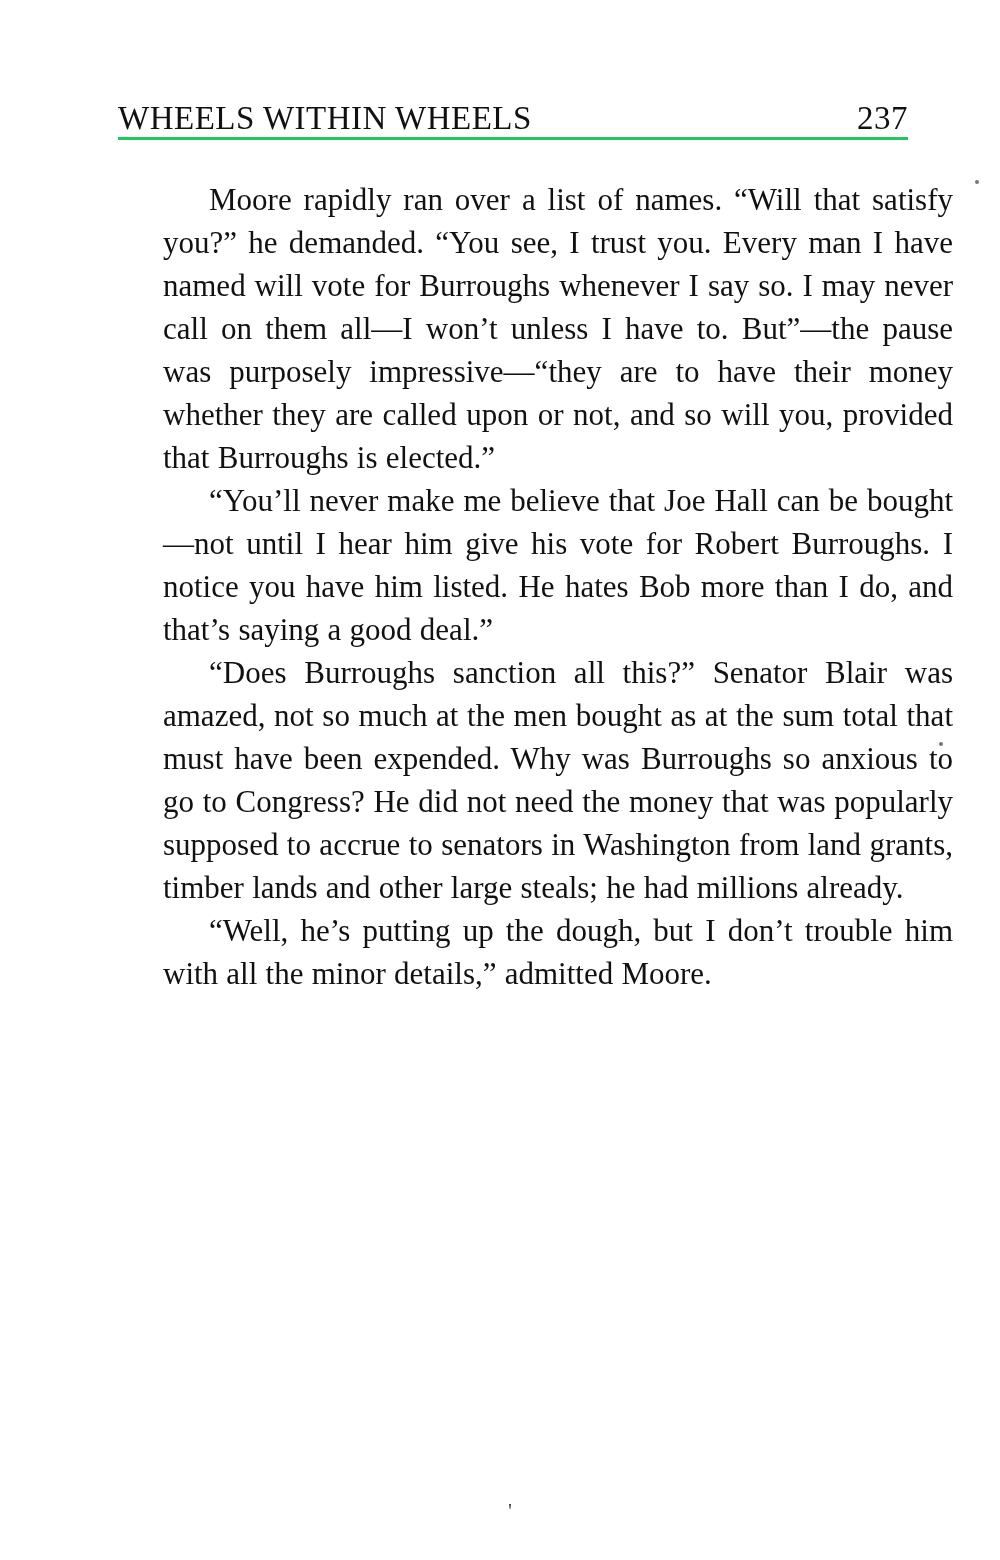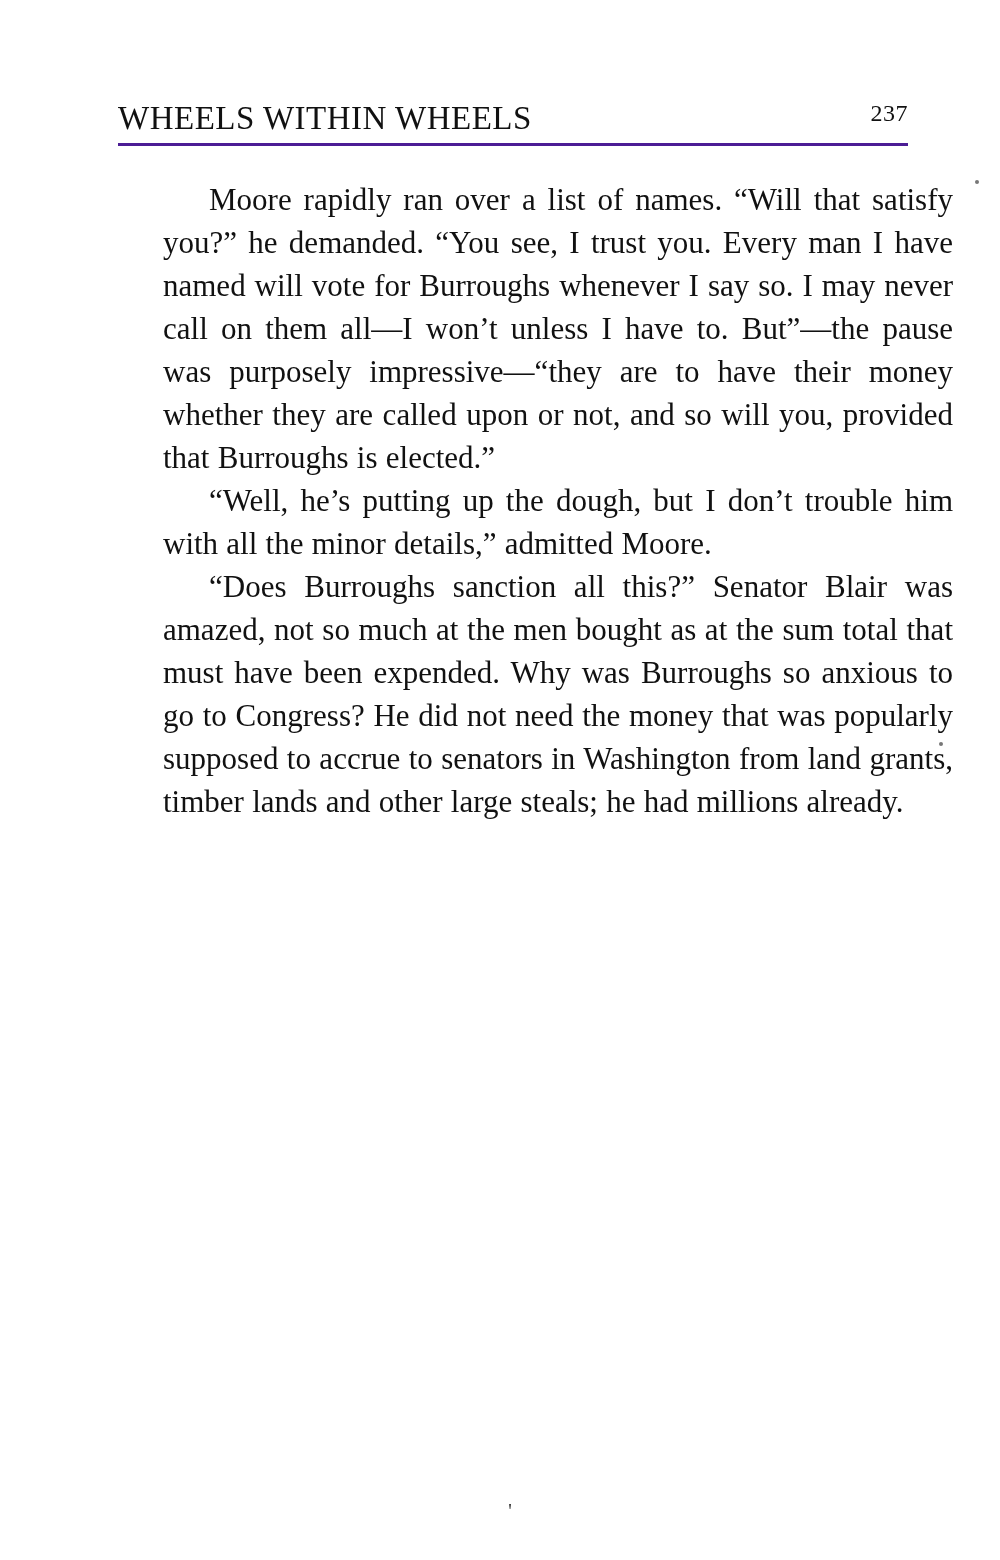--- a/index.html
+++ b/index.html
@@ -21,33 +21,32 @@
     width: 1000px;
     height: 1560px;
     background: #ffffff;
   }
   .header {
     position: absolute;
     left: 118px;
     top: 100px;
     width: 790px;
     display: flex;
-    align-items: flex-start;
+    align-items: flex-end;
     justify-content: space-between;
-    border-bottom: 3px solid #4c1d95;
-    padding-bottom: 6px;
+    border-bottom: 3px solid #22c55e;
   }
   .running-head {
     font-size: 33px;
     letter-spacing: 0.5px;
     font-weight: 400;
     white-space: nowrap;
   }
   .folio {
-    font-size: 24px;
+    font-size: 33px;
     font-weight: 400;
     letter-spacing: 0.5px;
   }
   .body-text {
     position: absolute;
     left: 118px;
     top: 178px;
     width: 790px;
     margin-left: 45px;
   }
@@ -82,22 +81,23 @@
 
 <div class="page">
 
   <div class="header">
     <div class="running-head">WHEELS WITHIN WHEELS</div>
     <div class="folio">237</div>
   </div>
 
   <div class="body-text">
     <p class="para">Moore rapidly ran over a list of names. “Will that satisfy you?” he demanded. “You see, I trust you. Every man I have named will vote for Burroughs whenever I say so. I may never call on them all—I won’t unless I have to. But”—the pause was purposely impressive—“they are to have their money whether they are called upon or not, and so will you, provided that Burroughs is elected.”</p>
+    <p class="para">“You’ll never make me believe that Joe Hall can be bought—not until I hear him give his vote for Robert Burroughs. I notice you have him listed. He hates Bob more than I do, and that’s saying a good deal.”</p>
+    <p class="para">“Does Burroughs sanction all this?” Senator Blair was amazed, not so much at the men bought as at the sum total that must have been expended. Why was Burroughs so anxious to go to Congress? He did not need the money that was popularly supposed to accrue to senators in Washington from land grants, timber lands and other large steals; he had millions already.</p>
     <p class="para">“Well, he’s putting up the dough, but I don’t trouble him with all the minor details,” admitted Moore.</p>
-    <p class="para">“Does Burroughs sanction all this?” Senator Blair was amazed, not so much at the men bought as at the sum total that must have been expended. Why was Burroughs so anxious to go to Congress? He did not need the money that was popularly supposed to accrue to senators in Washington from land grants, timber lands and other large steals; he had millions already.</p>
   </div>
 
   <div class="speck speck-a"></div>
   <div class="speck speck-b"></div>
 
   <div class="footer-mark">'</div>
 
 </div>
 
 </body></html>

